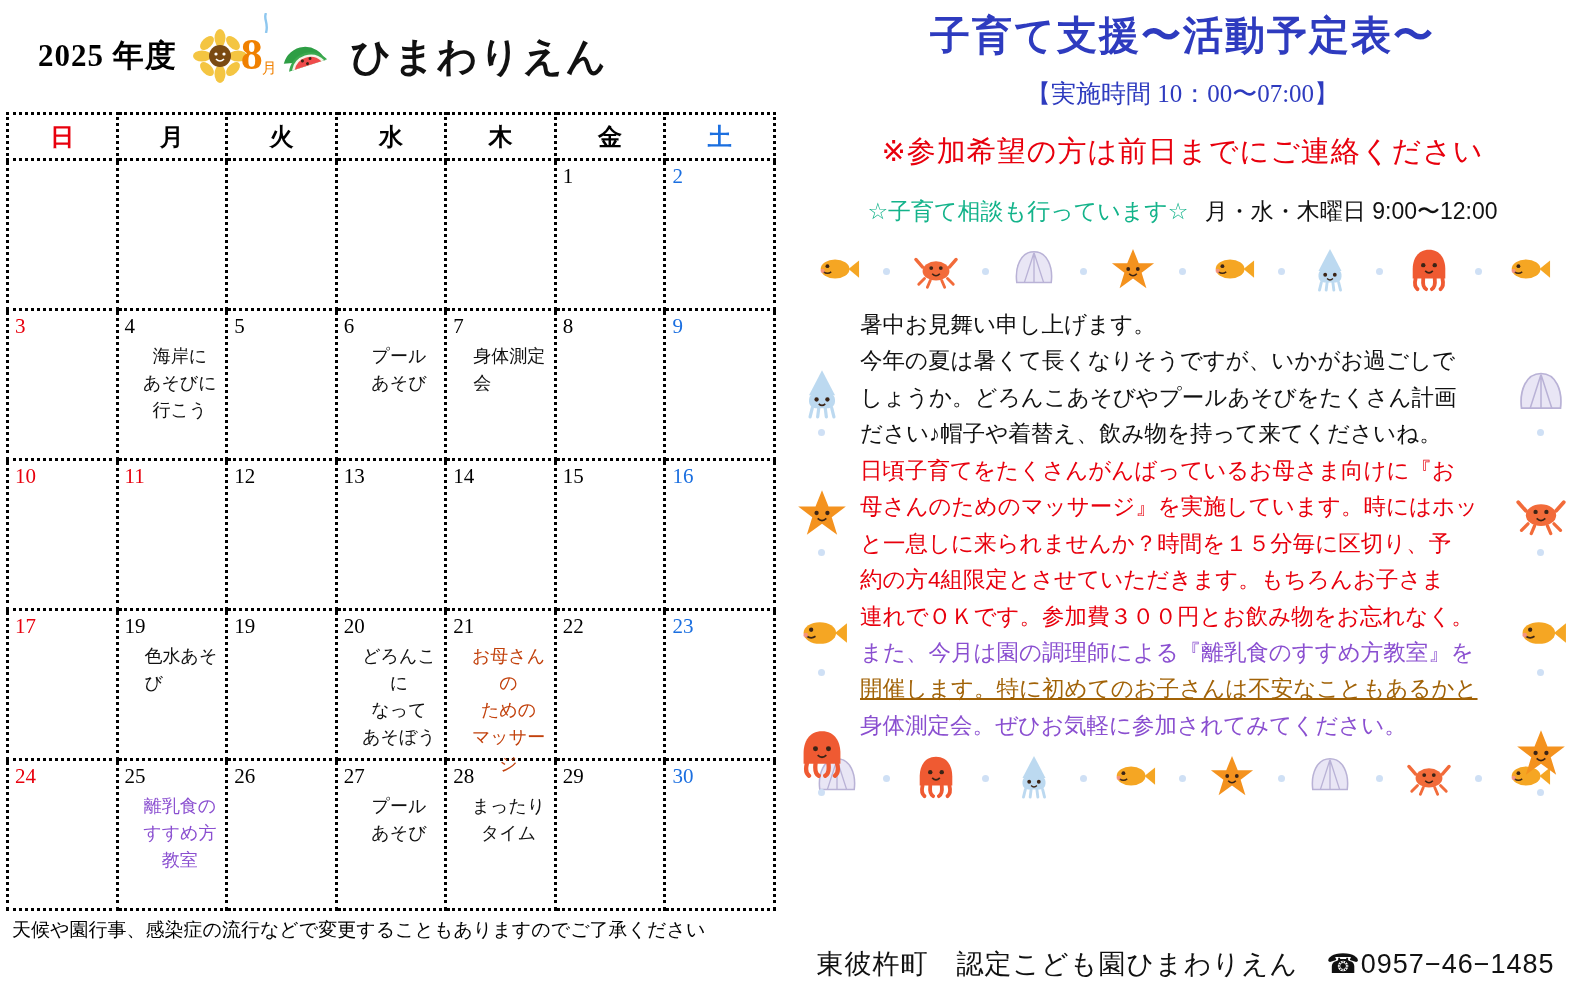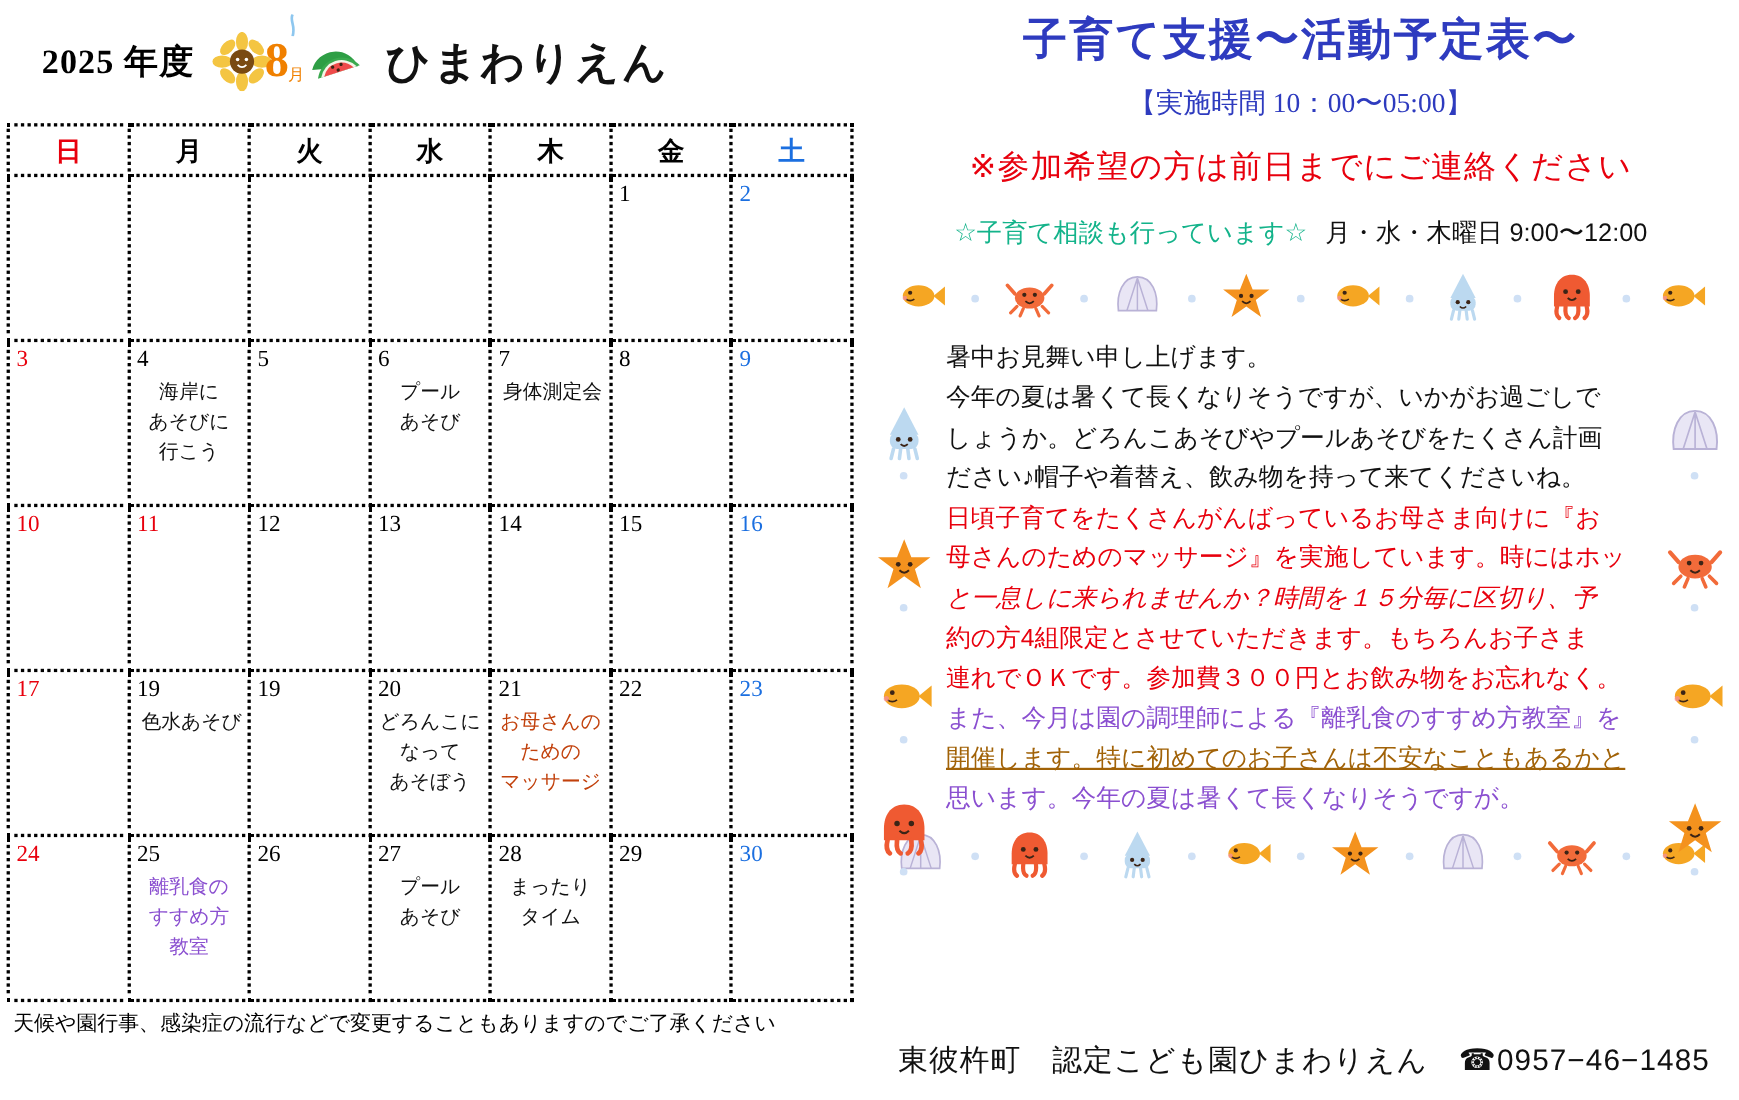--- a/index.html
+++ b/index.html
@@ -101,21 +101,21 @@
     position: absolute;
     top: 3px; left: 6px;
     font-size: 21px;
     font-family: "Liberation Serif", serif;
     color: #000;
   }
   td.day.sun .num, td.day.holiday .num { color: #e8000d; }
   td.day.sat .num { color: #1b6fe0; }
   td.day .ev {
     position: absolute;
-    top: 32px; left: 0; right: 0;
+    top: 32px; left: 16px; right: 0;
     text-align: center;
     font-size: 18px;
     line-height: 1.5;
     color: #111;
     padding: 0 4px;
   }
   td.day .ev.pink { color: #c2410c; }
   td.day .ev.purple { color: #8a4fd0; }
   td.day .ev.left-al { text-align: left; padding-left: 10px; }
 
@@ -391,21 +391,21 @@
           </tr>
         </tbody>
     </table>
 
     <div class="cal-note">天候や園行事、感染症の流行などで変更することもありますのでご了承ください</div>
   </div>
 
   <div class="right">
 
     <div class="r-title">子育て支援〜活動予定表〜</div>
-    <div class="r-time">【実施時間 10：00〜05:00】</div>
+    <div class="r-time">【実施時間 10：00〜07:00】</div>
     <div class="r-warn">※参加希望の方は前日までにご連絡ください</div>
 
     <div class="r-consult">
       <span class="grn">☆子育て相談も行っています☆</span>
       <span style="margin-left:10px;">月・水・木曜日 9:00〜12:00</span>
     </div>
 
     <div class="sea-row" id="sea-top">
         <span><svg width="46" height="46" viewBox="0 0 48 48">
             <ellipse cx="22" cy="24" rx="15" ry="10" fill="#f5a623"></ellipse>
@@ -536,26 +536,26 @@
             </svg></span>
           <span class="dot side-icon" style="top: 482px; left: 22px;"></span>
         </div>
       <div class="body-text" id="body-text">
           <p>暑中お見舞い申し上げます。</p>
           <p>今年の夏は暑くて長くなりそうですが、いかがお過ごしで</p>
           <p>しょうか。どろんこあそびやプールあそびをたくさん計画</p>
           <p>ださい♪帽子や着替え、飲み物を持って来てくださいね。</p>
           <p style="color: rgb(232, 0, 13);">日頃子育てをたくさんがんばっているお母さま向けに『お</p>
           <p style="color: rgb(232, 0, 13);">母さんのためのマッサージ』を実施しています。時にはホッ</p>
-          <p style="color: rgb(232, 0, 13); font-style: italic;">と一息しに来られませんか？時間を１５分毎に区切り、予</p>
+          <p style="color: rgb(232, 0, 13);">と一息しに来られませんか？時間を１５分毎に区切り、予</p>
           <p style="color: rgb(232, 0, 13);">約の方4組限定とさせていただきます。もちろんお子さま</p>
           <p style="color: rgb(232, 0, 13);">連れでＯＫです。参加費３００円とお飲み物をお忘れなく。</p>
           <p style="color: rgb(138, 79, 208);">また、今月は園の調理師による『離乳食のすすめ方教室』を</p>
           <p style="color: #a16207; text-decoration: underline;">開催します。特に初めてのお子さんは不安なこともあるかと</p>
-          <p style="color: rgb(138, 79, 208);">思います。今年の夏は暑くて長くなりそうですが。</p>
+          <p style="color: rgb(138, 79, 208);">身体測定会。ぜひお気軽に参加されてみてください。</p>
         </div>
     </div>
 
     <div class="sea-row bottom" id="sea-bottom">
         <span><svg width="46" height="46" viewBox="0 0 48 48">
             <path d="M24 6 C10 6 4 22 6 38 L42 38 C44 22 38 6 24 6 Z" fill="#e9e6f5" stroke="#b9b2d6" stroke-width="1.6"></path>
             <path d="M24 7 L14 38 M24 7 L24 38 M24 7 L34 38" stroke="#b9b2d6" stroke-width="1.4" fill="none"></path>
           </svg></span>
         <span class="dot"></span>
         <span><svg width="46" height="46" viewBox="0 0 48 48">

